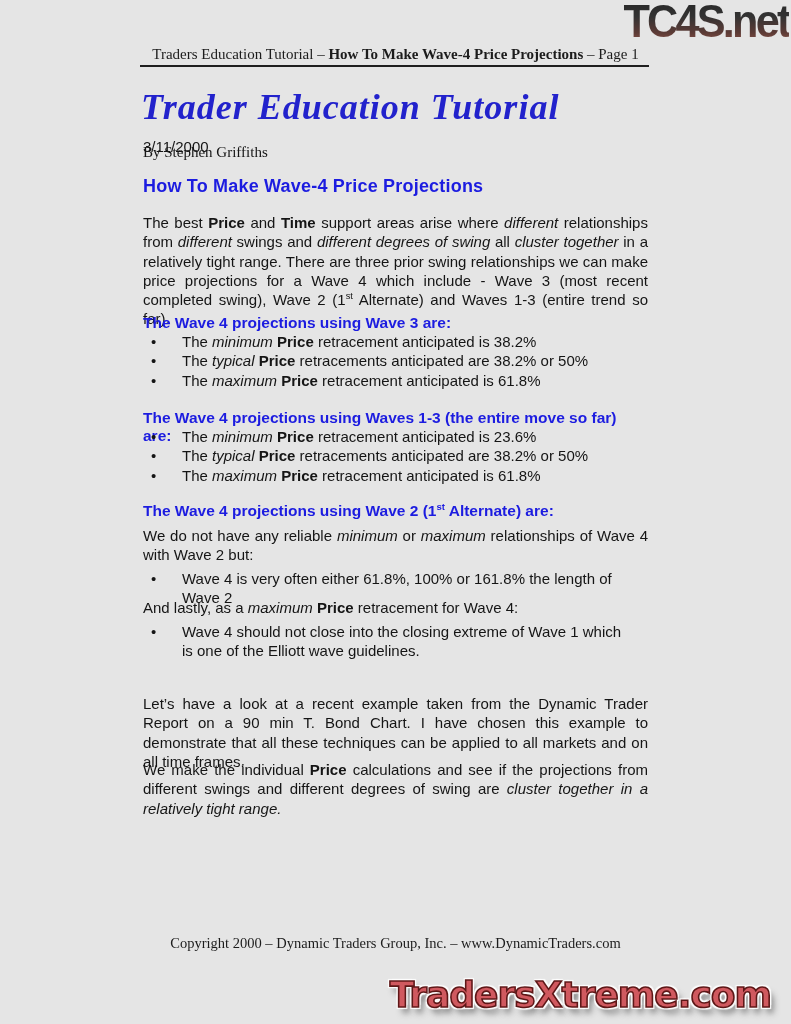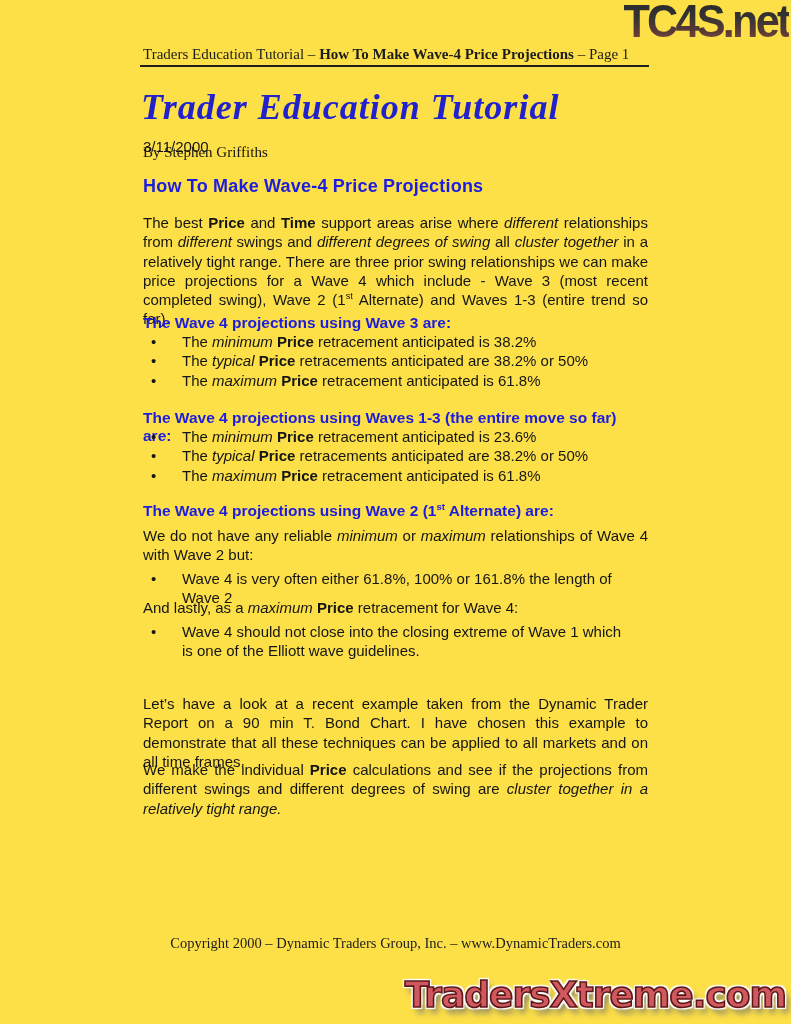--- a/index.html
+++ b/index.html
@@ -1,31 +1,31 @@
 <!DOCTYPE html>
 <html><head>
 <meta charset="utf-8">
 <style>
   html,body{margin:0;padding:0;background:#fff;}
   .page{
-    position:relative;width:791px;height:1024px;background:#fde047;
+    position:relative;width:791px;height:1024px;background:#e5e5e5;
     overflow:hidden;font-family:"Liberation Sans",sans-serif;color:#151515;
   }
   
   .tc4s{
     position:absolute;top:-4px;right:2px;
     font-family:"Liberation Sans",sans-serif;font-weight:bold;
     font-size:47px;letter-spacing:-3px;line-height:1.05;
     transform:scaleX(.92);transform-origin:100% 0;
     background:linear-gradient(180deg,#262626 0%,#333333 42%,#5c3b36 75%,#96574a 100%);
     -webkit-background-clip:text;background-clip:text;color:transparent;
   }
   
   .doc-header{
-    position:absolute;left:143px;top:46px;width:505px;text-align:left;
+    position:absolute;left:143px;top:46px;width:505px;text-align:center;
     font-family:"Liberation Serif",serif;font-size:15px;color:#1c1c1c;white-space:nowrap;
   }
   .header-rule{position:absolute;left:140px;top:65px;width:509px;height:2px;background:#1f1f1f;}
   
   .title{
     position:absolute;left:141px;top:86px;
     font-family:"Liberation Serif",serif;font-weight:bold;font-style:italic;
     font-size:36px;letter-spacing:1px;color:#2222cc;
   }
   .date{position:absolute;left:143px;top:126px;font-family:Liberation Sans, sans-serif;font-size:15px;margin-top:12px;}
@@ -52,21 +52,21 @@
       -3px 0 0 #fff, 3px 0 0 #fff, 0 -3px 0 #fff, 0 3px 0 #fff,
       7px 8px 5px rgba(90,90,90,.7);
   }
   
   .footer{
     position:absolute;left:143px;top:935px;width:505px;text-align:center;
     font-family:"Liberation Serif",serif;font-size:14.5px;color:#1c1c1c;
   }
   
   .tx-logo{
-    position:absolute;top:974px;right:5px;
+    position:absolute;top:974px;right:20px;
     font-family:"DejaVu Sans",sans-serif;font-weight:bold;
     font-size:36px;letter-spacing:-1px;color:#d0595f;
     -webkit-text-stroke:1.6px #5d1717;
     text-shadow:
       -2px -2px 1px #fdfdfd, 2px -2px 1px #fdfdfd, -2px 2px 1px #fdfdfd, 2px 2px 1px #fdfdfd,
       4px 6px 6px rgba(110,110,110,.85);
   }
 </style>
 </head>
 <body>

